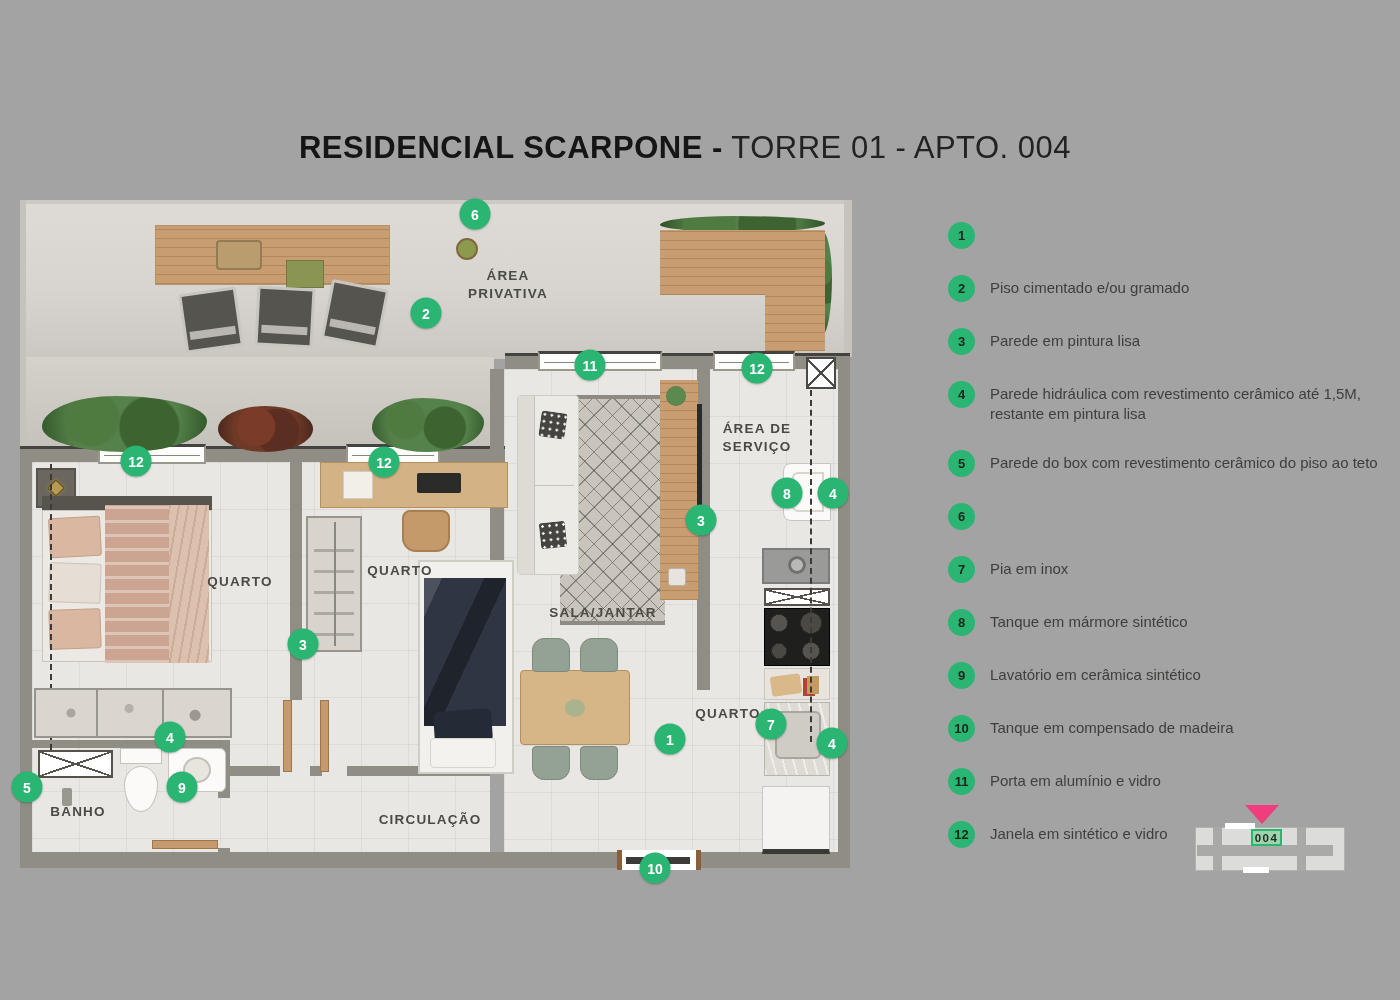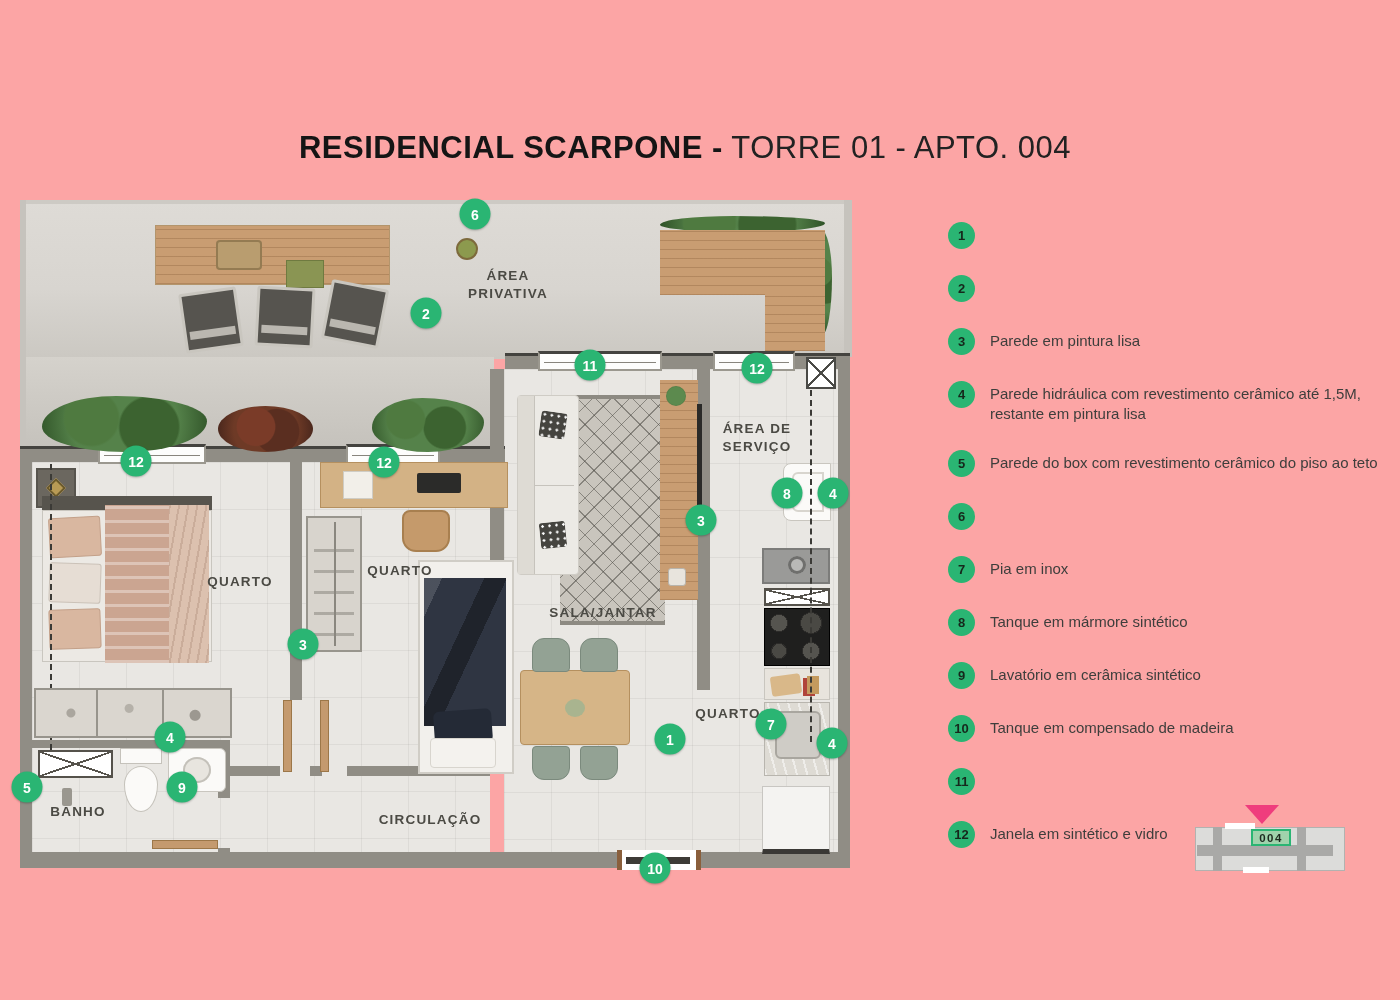--- a/index.html
+++ b/index.html
@@ -1,16 +1,16 @@
 <!DOCTYPE html>
 <html><head>
 <meta charset="utf-8">
 <style>
   html,body{margin:0;padding:0;background:#fff;}
-  .canvas{position:relative;width:1400px;height:1000px;background:#fca5a5;overflow:hidden;
+  .canvas{position:relative;width:1400px;height:1000px;background:#a3a3a3;overflow:hidden;
           font-family:"Liberation Sans",sans-serif;}
   
   .title{position:absolute;left:685px;top:130px;transform:translateX(-50%);white-space:nowrap;
          font-size:31px;color:#151515;letter-spacing:.5px;margin:0;}
   .t-bold{font-weight:bold;}
   .t-reg{font-weight:normal;color:#222;}
   
   .plan{position:absolute;left:20px;top:200px;width:835px;height:680px;}
   .plan *{position:absolute;box-sizing:border-box;}
   .patio-a{left:4px;top:2px;width:822px;height:157px;
@@ -190,21 +190,21 @@
   
   .keyplan{position:absolute;left:1185px;top:795px;width:170px;height:90px;}
   .keyplan *{position:absolute;box-sizing:border-box;}
   .kp-arrow{left:60px;top:10px;width:0;height:0;border-left:17px solid transparent;border-right:17px solid transparent;}
   .kp-base{left:10px;top:32px;width:150px;height:44px;background:#dcdcda;border:1px solid #b2b2b0;}
   .kp-corr{left:12px;top:50px;width:136px;height:11px;background:#a9a9a7;}
   .kp-v1{left:28px;top:32px;width:9px;height:44px;background:#a9a9a7;}
   .kp-v2{left:112px;top:32px;width:9px;height:44px;background:#a9a9a7;}
   .kp-notch1{left:40px;top:28px;width:30px;height:6px;background:#fff;}
   .kp-notch2{left:58px;top:72px;width:26px;height:6px;background:#fff;}
-  .kp-unit{left:66px;top:34px;width:40px;height:17px;background:#9fd3ac;display:flex;align-items:center;
+  .kp-unit{left:66px;top:34px;width:31px;height:17px;background:#9fd3ac;display:flex;align-items:center;
      justify-content:center;font-size:11.5px;font-weight:bold;color:#1d2b20;letter-spacing:1.5px;}
 </style>
 </head>
 <body>
 
 <div class="canvas">
 
   <h1 class="title"><span class="t-bold">RESIDENCIAL SCARPONE -</span><span class="t-reg"> TORRE 01 - APTO. 004</span></h1>
 
   <div class="plan">
@@ -342,20 +342,21 @@
         <div class="marker" style="left: 635px; top: 668px; background: rgb(42, 181, 115);">10</div>
       </div>
   </div>
 
   <div class="legend" id="legend-list">
       <div class="legend-item">
         <div class="legend-circle" style="background: rgb(42, 181, 115);">1</div>
       </div>
       <div class="legend-item">
         <div class="legend-circle" style="background: rgb(42, 181, 115);">2</div>
+        <div class="legend-text">Piso cimentado e/ou gramado</div>
       </div>
       <div class="legend-item">
         <div class="legend-circle" style="background: rgb(42, 181, 115);">3</div>
         <div class="legend-text">Parede em pintura lisa</div>
       </div>
       <div class="legend-item">
         <div class="legend-circle" style="background: rgb(42, 181, 115);">4</div>
         <div class="legend-text">Parede hidráulica com revestimento cerâmico até 1,5M, restante em pintura lisa</div>
       </div>
       <div class="legend-item">
@@ -376,20 +377,21 @@
       <div class="legend-item">
         <div class="legend-circle" style="background: rgb(42, 181, 115);">9</div>
         <div class="legend-text">Lavatório em cerâmica sintético</div>
       </div>
       <div class="legend-item">
         <div class="legend-circle" style="background: rgb(42, 181, 115);">10</div>
         <div class="legend-text">Tanque em compensado de madeira</div>
       </div>
       <div class="legend-item">
         <div class="legend-circle" style="background: rgb(42, 181, 115);">11</div>
+        <div class="legend-text">Porta em alumínio e vidro</div>
       </div>
       <div class="legend-item">
         <div class="legend-circle" style="background: rgb(42, 181, 115);">12</div>
         <div class="legend-text">Janela em sintético e vidro</div>
       </div>
     </div>
 
   <div class="keyplan">
     <div class="kp-arrow" id="kp-arrow" style="border-top: 19px solid rgb(239, 61, 125);"></div>
     <div class="kp-base"></div>

